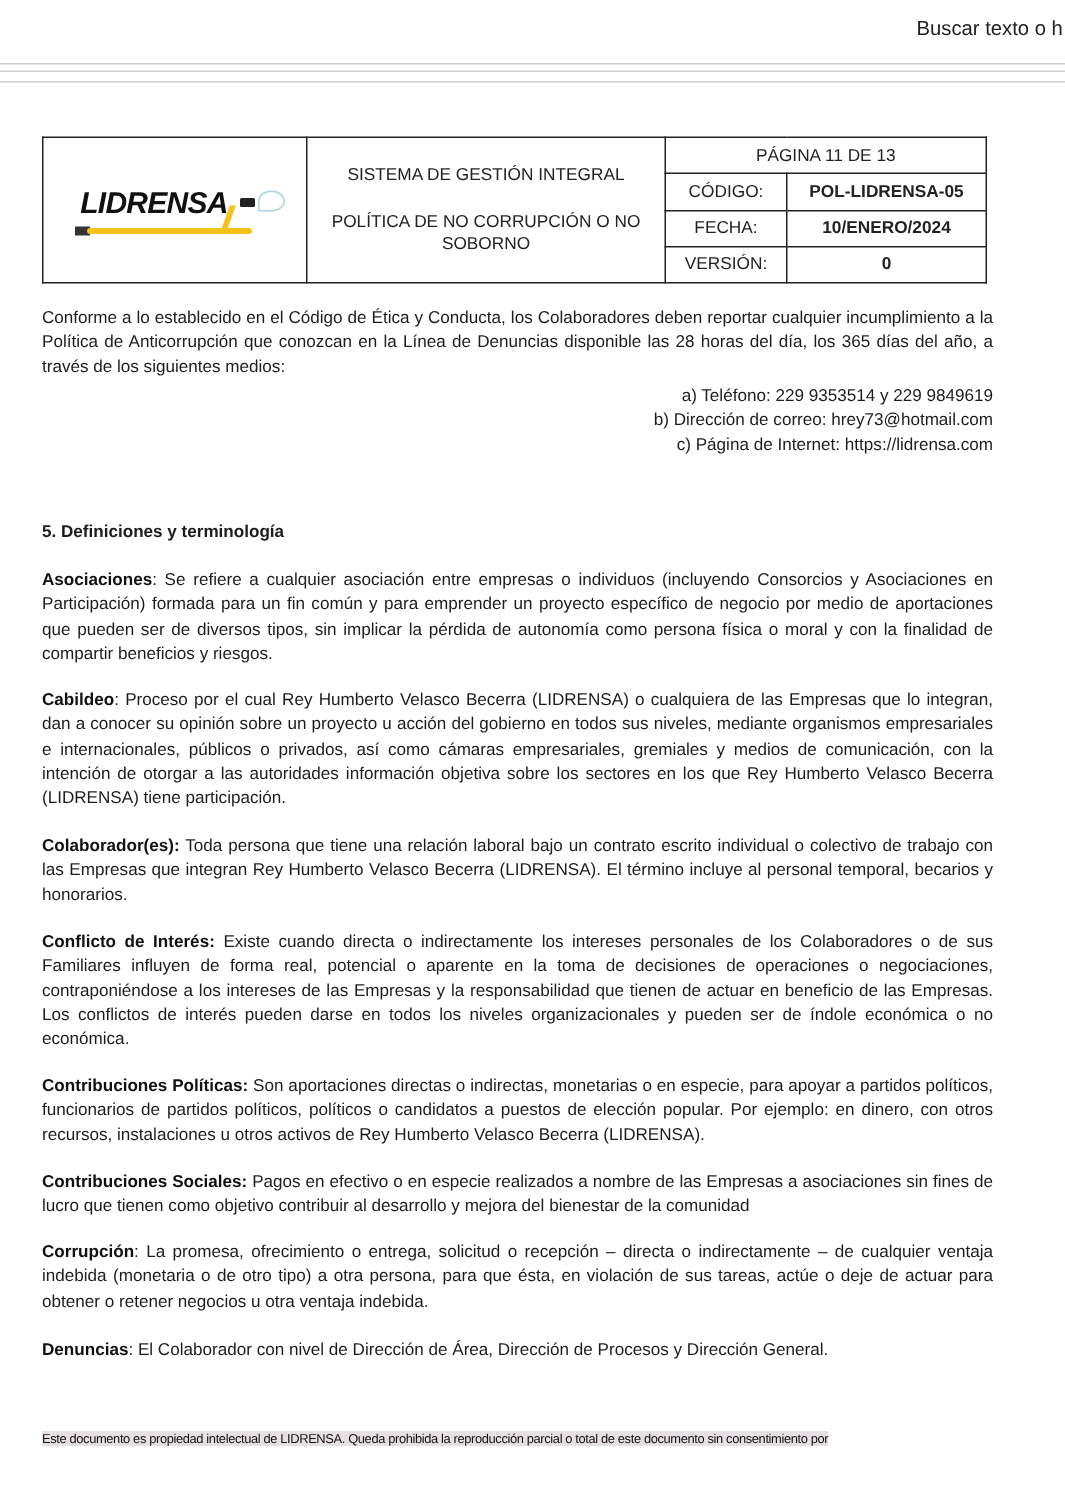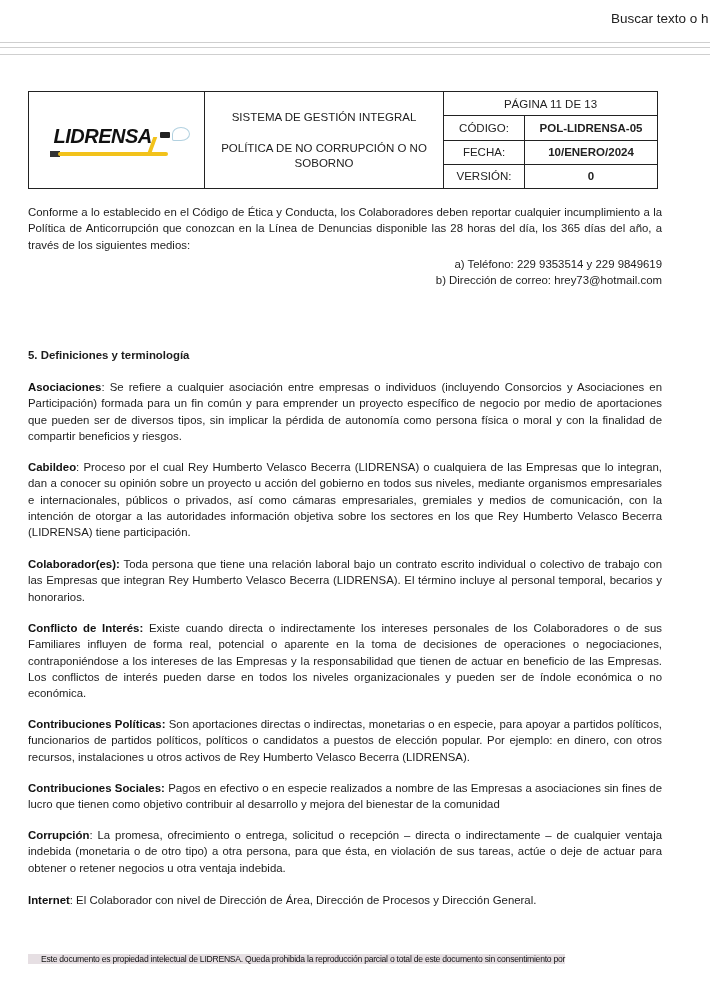--- a/index.html
+++ b/index.html
@@ -26,21 +26,21 @@
   .logo .bar { position: absolute; left: 16px; top: 33px; width: 110px; height: 4px; background: #f2c21b; border-radius: 2px; }
   .logo .bar2 { position: absolute; left: 108px; top: 18px; width: 4px; height: 18px; background: #f2c21b; transform: skewX(-20deg); }
   .logo .tip { position: absolute; left: 118px; top: 13px; width: 10px; height: 6px; background: #222; border-radius: 1px; }
   .logo .spray { position: absolute; left: 130px; top: 8px; width: 16px; height: 12px; border: 1px solid #9fc6d8; border-radius: 50% 50% 50% 10%; opacity: .8; }
   .logo .tail { position: absolute; left: 8px; top: 32px; width: 10px; height: 6px; background: #333; }
 
   .text { position: absolute; left: 28px; width: 634px; font-size: 11.4px; line-height: 16.3px; color: #1c1c1c; text-align: justify; }
   .text b { color: #111; }
   .line { display: block; }
   .footer { position: absolute; left: 28px; top: 954px; width: 640px; font-size: 8.6px; line-height: 11px; color: #111; letter-spacing: -0.25px; }
-  .footer .hl { background: #e6dfe3; padding-left: 13px; }
+  .footer .hl { background: #e6dfe3; }
 </style>
 </head>
 <body>
 
 <div class="topbar">
   <span class="search">Buscar texto o h</span>
 </div>
 <div class="rule" style="top:42px"></div>
 <div class="rule" style="top:47px"></div>
 <div class="rule" style="top:54px"></div>
@@ -79,20 +79,21 @@
     <td class="v">0</td>
   </tr>
 </tbody>
   </table>
 
 <div class="text" style="top:204px">Conforme a lo establecido en el Código de Ética y Conducta, los Colaboradores deben reportar cualquier incumplimiento a la Política de Anticorrupción que conozcan en la Línea de Denuncias disponible las 28 horas del día, los 365 días del año, a través de los siguientes medios:</div>
 
 <div class="text" style="top:256px; text-align:right">
   <span class="line">a) Teléfono: 229 9353514 y 229 9849619</span>
   <span class="line">b) Dirección de correo: hrey73@hotmail.com</span>
+  <span class="line">c) Página de Internet: https://lidrensa.com</span>
 </div>
 
 <div class="text" style="top:347px; font-weight:bold">5. Definiciones y terminología</div>
 
 <div class="text" style="top:379px">
   <b>Asociaciones</b><span>:</span><span> Se refiere a cualquier asociación entre empresas o individuos (incluyendo Consorcios y Asociaciones en Participación) formada para un fin común y para emprender un proyecto específico de negocio por medio de aportaciones que pueden ser de diversos tipos, sin implicar la pérdida de autonomía como persona física o moral y con la finalidad de compartir beneficios y riesgos.</span>
 </div>
 
 <div class="text" style="top:459px">
   <b>Cabildeo</b><span>:</span><span> Proceso por el cual Rey Humberto Velasco Becerra (LIDRENSA) o cualquiera de las Empresas que lo integran, dan a conocer su opinión sobre un proyecto u acción del gobierno en todos sus niveles, mediante organismos empresariales e internacionales, públicos o privados, así como cámaras empresariales, gremiales y medios de comunicación, con la intención de otorgar a las autoridades información objetiva sobre los sectores en los que Rey Humberto Velasco Becerra (LIDRENSA) tiene participación.</span>
@@ -112,18 +113,18 @@
 
 <div class="text" style="top:780px">
   <b>Contribuciones Sociales:</b><span></span><span> Pagos en efectivo o en especie realizados a nombre de las Empresas a asociaciones sin fines de lucro que tienen como objetivo contribuir al desarrollo y mejora del bienestar de la comunidad</span>
 </div>
 
 <div class="text" style="top:827px">
   <b>Corrupción</b><span>:</span><span> La promesa, ofrecimiento o entrega, solicitud o recepción – directa o indirectamente – de cualquier ventaja indebida (monetaria o de otro tipo) a otra persona, para que ésta, en violación de sus tareas, actúe o deje de actuar para obtener o retener negocios u otra ventaja indebida.</span>
 </div>
 
 <div class="text" style="top:892px">
-  <b>Internet</b><span>:</span><span> El Colaborador con nivel de Dirección de Área, Dirección de Procesos y Dirección General.</span>
+  <b>Denuncias</b><span>:</span><span> El Colaborador con nivel de Dirección de Área, Dirección de Procesos y Dirección General.</span>
 </div>
 
 <div class="footer">
   <span class="line"><span class="hl">Este documento es propiedad intelectual de LIDRENSA. Queda prohibida la reproducción parcial o total de este documento sin consentimiento por</span></span>
 </div>
 
 </body></html>

